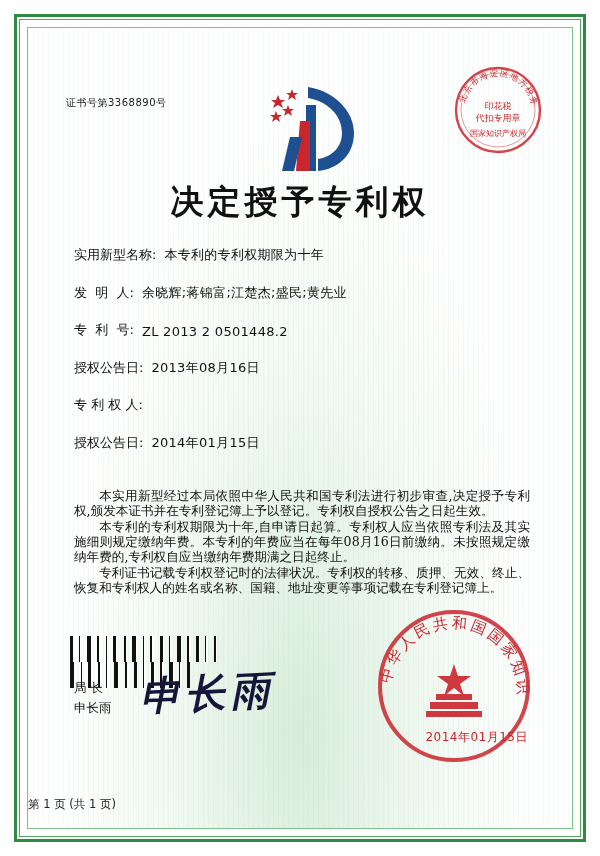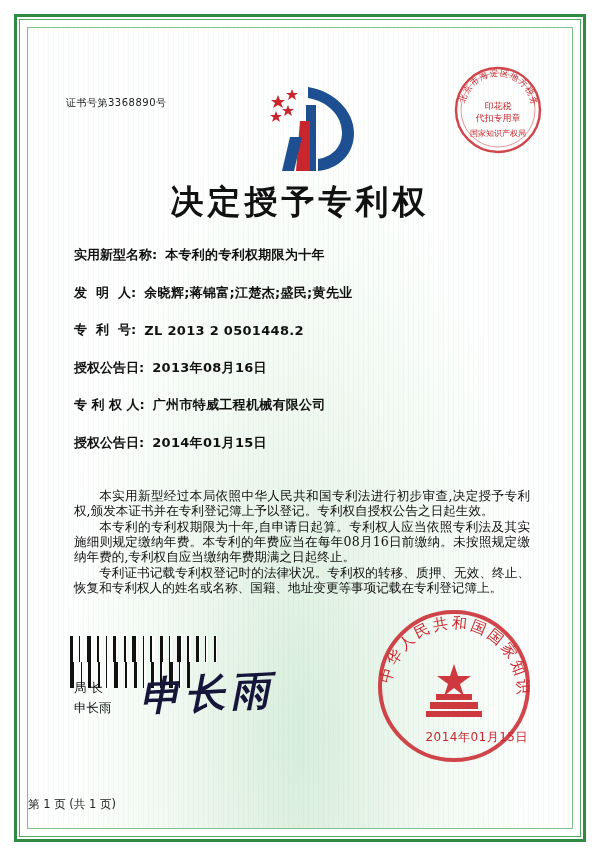--- a/index.html
+++ b/index.html
@@ -105,25 +105,24 @@
     font-family: "DejaVu Serif", "Liberation Serif", serif;
   }
   .fields {
     position: absolute;
     left: 46px;
     top: 218px;
     right: 40px;
   }
   .field-row {
     display: flex;
-    align-items: center;
+    align-items: flex-end;
     margin-bottom: 19.5px;
     font-size: 13px;
     color: #111;
-    font-weight: bold;
   }
   .field-label {
     white-space: pre;
     font-size: 13px;
     color: #111;
     font-family: "DejaVu Sans", "Liberation Sans", sans-serif;
   }
   .field-value {
     margin-left: 8px;
     font-size: 13px;
@@ -263,21 +262,20 @@
       <div class="field-row">
         <span class="field-label">专  利  号:</span>
         <span class="field-value">ZL 2013 2 0501448.2</span>
       </div>
       <div class="field-row">
         <span class="field-label">授权公告日:</span>
         <span class="field-value">2013年08月16日</span>
       </div>
       <div class="field-row">
         <span class="field-label">专 利 权 人:</span>
-        <span class="field-value">广州市特威工程机械有限公司</span>
       </div>
       <div class="field-row">
         <span class="field-label">授权公告日:</span>
         <span class="field-value">2014年01月15日</span>
       </div>
     </div>
 
     <div class="body-text">
       <p>本实用新型经过本局依照中华人民共和国专利法进行初步审查,决定授予专利权,颁发本证书并在专利登记簿上予以登记。专利权自授权公告之日起生效。</p>
       <p>本专利的专利权期限为十年,自申请日起算。专利权人应当依照专利法及其实施细则规定缴纳年费。本专利的年费应当在每年08月16日前缴纳。未按照规定缴纳年费的,专利权自应当缴纳年费期满之日起终止。</p>

